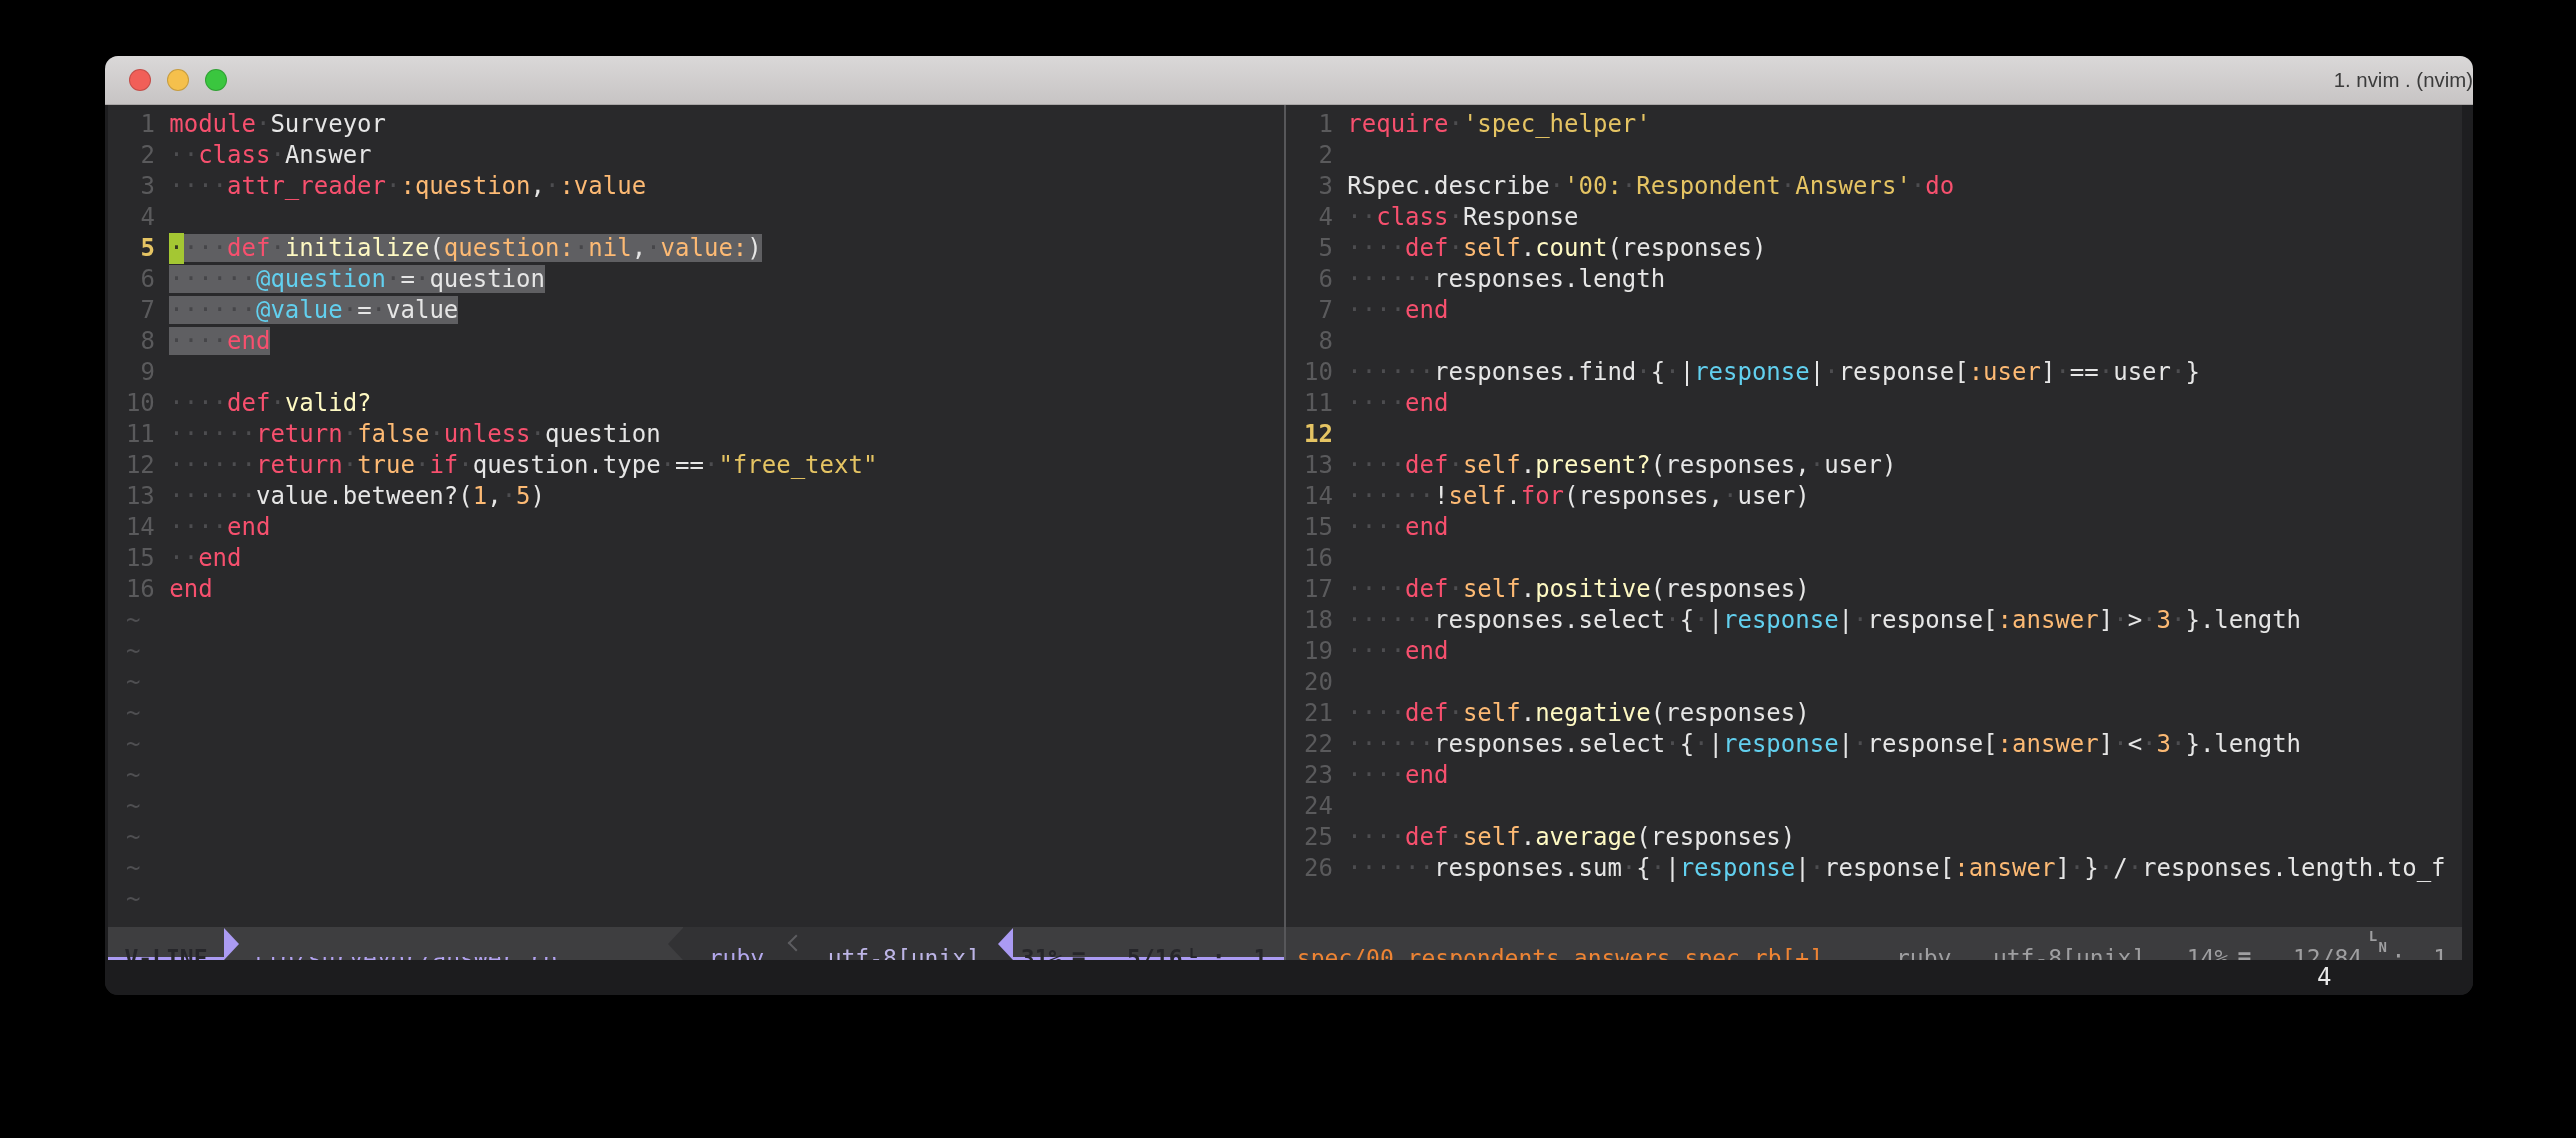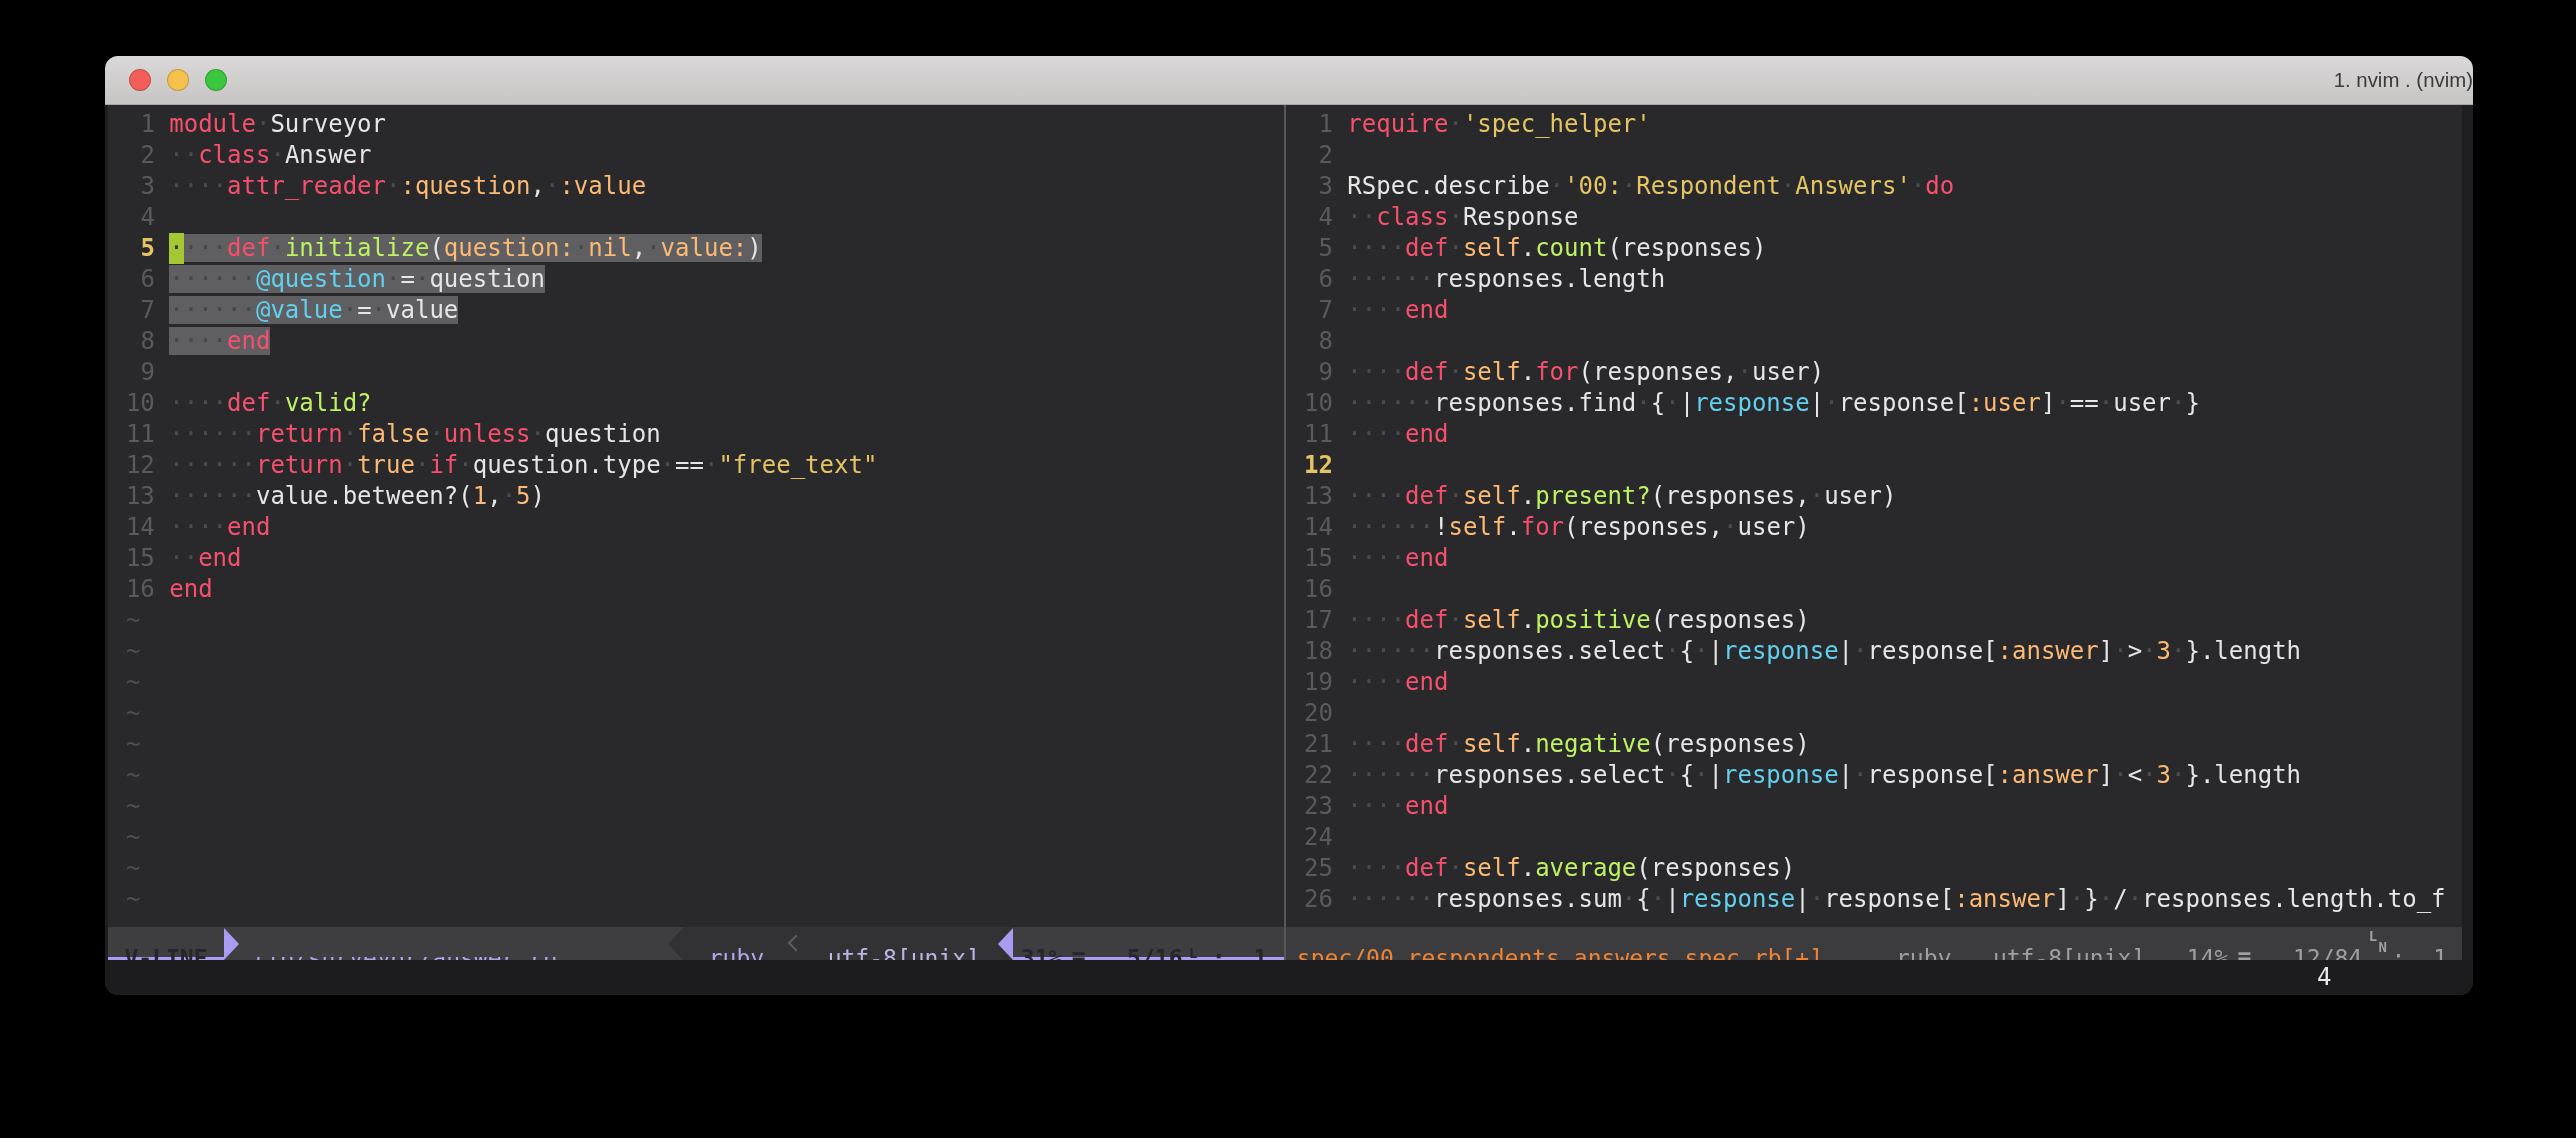--- a/index.html
+++ b/index.html
@@ -15,21 +15,21 @@
   #main{flex:1;display:flex;flex-direction:row;padding:0 11px 0 2.8px;background:#1e1e20;min-height:0;}
   .pane{flex:1 1 0;display:flex;flex-direction:column;min-width:0;background:#29292b;justify-content:space-between;}
   #divider{flex:none;width:1.9px;background:#57575a;}
   .code{flex:1;padding-top:3.7px;padding-left:3.7px;overflow:hidden;
         font:24px/31px "DejaVu Sans Mono",monospace;color:#e6e6e6;}
   .line{height:31px;white-space:pre;}
   .gut{display:inline-block;width:3ch;text-align:right;margin-right:1ch;color:#5a5a5c;}
   .gut.cl{color:#e5c463;font-weight:bold;}
   .tilde{color:#4f4f52;padding-left:1ch;}
   .tok-r{color:#f7506e;}
-  .tok-g{color:#bef264;margin-top:20px;}
+  .tok-g{color:#fef9c3;margin-top:20px;}
   .tok-p{color:#fdba74;}
   .tok-c{color:#62d0ef;}
   .tok-y{color:#e5c463;}
   .tok-w{color:#e6e6e6;}
   .sp{color:#4d4d50;}
   .sel{background:#5f5f62;}
   .sel .sp{color:#464649;}
   .cur{display:inline-block;width:1ch;background:#a4c733;color:#36391f;}
   
   .statusline{flex:none;height:33px;display:flex;align-items:stretch;font:23px/33px "DejaVu Sans Mono",monospace;overflow:hidden;}
@@ -134,21 +134,20 @@
     <div class="pane">
       <div class="code" id="code-right">
           <div class="line"><span class="gut">1</span><span class="tok-r">require</span><span class="sp">·</span><span class="tok-y">'spec_helper'</span></div>
           <div class="line"><span class="gut">2</span></div>
           <div class="line"><span class="gut">3</span><span class="tok-w">RSpec.describe</span><span class="sp">·</span><span class="tok-y">'00:</span><span class="sp">·</span><span class="tok-y">Respondent</span><span class="sp">·</span><span class="tok-y">Answers'</span><span class="sp">·</span><span class="tok-r">do</span></div>
           <div class="line"><span class="gut">4</span><span class="sp">··</span><span class="tok-r">class</span><span class="sp">·</span><span class="tok-w">Response</span></div>
           <div class="line"><span class="gut">5</span><span class="sp">····</span><span class="tok-r">def</span><span class="sp">·</span><span class="tok-p">self</span><span class="tok-w">.</span><span class="tok-g">count</span><span class="tok-w">(responses)</span></div>
           <div class="line"><span class="gut">6</span><span class="sp">······</span><span class="tok-w">responses.length</span></div>
           <div class="line"><span class="gut">7</span><span class="sp">····</span><span class="tok-r">end</span></div>
           <div class="line"><span class="gut">8</span></div>
-          <div class="line"><span class="gut">9</span><span class="sp">····</span><span class="tok-r">def</span><span class="sp">·</span><span class="tok-p">self</span><span class="tok-w">.</span><span class="tok-r">for</span><span class="tok-w">(responses,</span><span class="sp">·</span><span class="tok-w">user)</span></div>
           <div class="line"><span class="gut">10</span><span class="sp">······</span><span class="tok-w">responses.find</span><span class="sp">·</span><span class="tok-w">{</span><span class="sp">·</span><span class="tok-w">|</span><span class="tok-c">response</span><span class="tok-w">|</span><span class="sp">·</span><span class="tok-w">response[</span><span class="tok-p">:user</span><span class="tok-w">]</span><span class="sp">·</span><span class="tok-w">==</span><span class="sp">·</span><span class="tok-w">user</span><span class="sp">·</span><span class="tok-w">}</span></div>
           <div class="line"><span class="gut">11</span><span class="sp">····</span><span class="tok-r">end</span></div>
           <div class="line"><span class="gut cl">12</span></div>
           <div class="line"><span class="gut">13</span><span class="sp">····</span><span class="tok-r">def</span><span class="sp">·</span><span class="tok-p">self</span><span class="tok-w">.</span><span class="tok-g">present?</span><span class="tok-w">(responses,</span><span class="sp">·</span><span class="tok-w">user)</span></div>
           <div class="line"><span class="gut">14</span><span class="sp">······</span><span class="tok-w">!</span><span class="tok-p">self</span><span class="tok-w">.</span><span class="tok-r">for</span><span class="tok-w">(responses,</span><span class="sp">·</span><span class="tok-w">user)</span></div>
           <div class="line"><span class="gut">15</span><span class="sp">····</span><span class="tok-r">end</span></div>
           <div class="line"><span class="gut">16</span></div>
           <div class="line"><span class="gut">17</span><span class="sp">····</span><span class="tok-r">def</span><span class="sp">·</span><span class="tok-p">self</span><span class="tok-w">.</span><span class="tok-g">positive</span><span class="tok-w">(responses)</span></div>
           <div class="line"><span class="gut">18</span><span class="sp">······</span><span class="tok-w">responses.select</span><span class="sp">·</span><span class="tok-w">{</span><span class="sp">·</span><span class="tok-w">|</span><span class="tok-c">response</span><span class="tok-w">|</span><span class="sp">·</span><span class="tok-w">response[</span><span class="tok-p">:answer</span><span class="tok-w">]</span><span class="sp">·</span><span class="tok-w">&gt;</span><span class="sp">·</span><span class="tok-p">3</span><span class="sp">·</span><span class="tok-w">}.length</span></div>
           <div class="line"><span class="gut">19</span><span class="sp">····</span><span class="tok-r">end</span></div>

